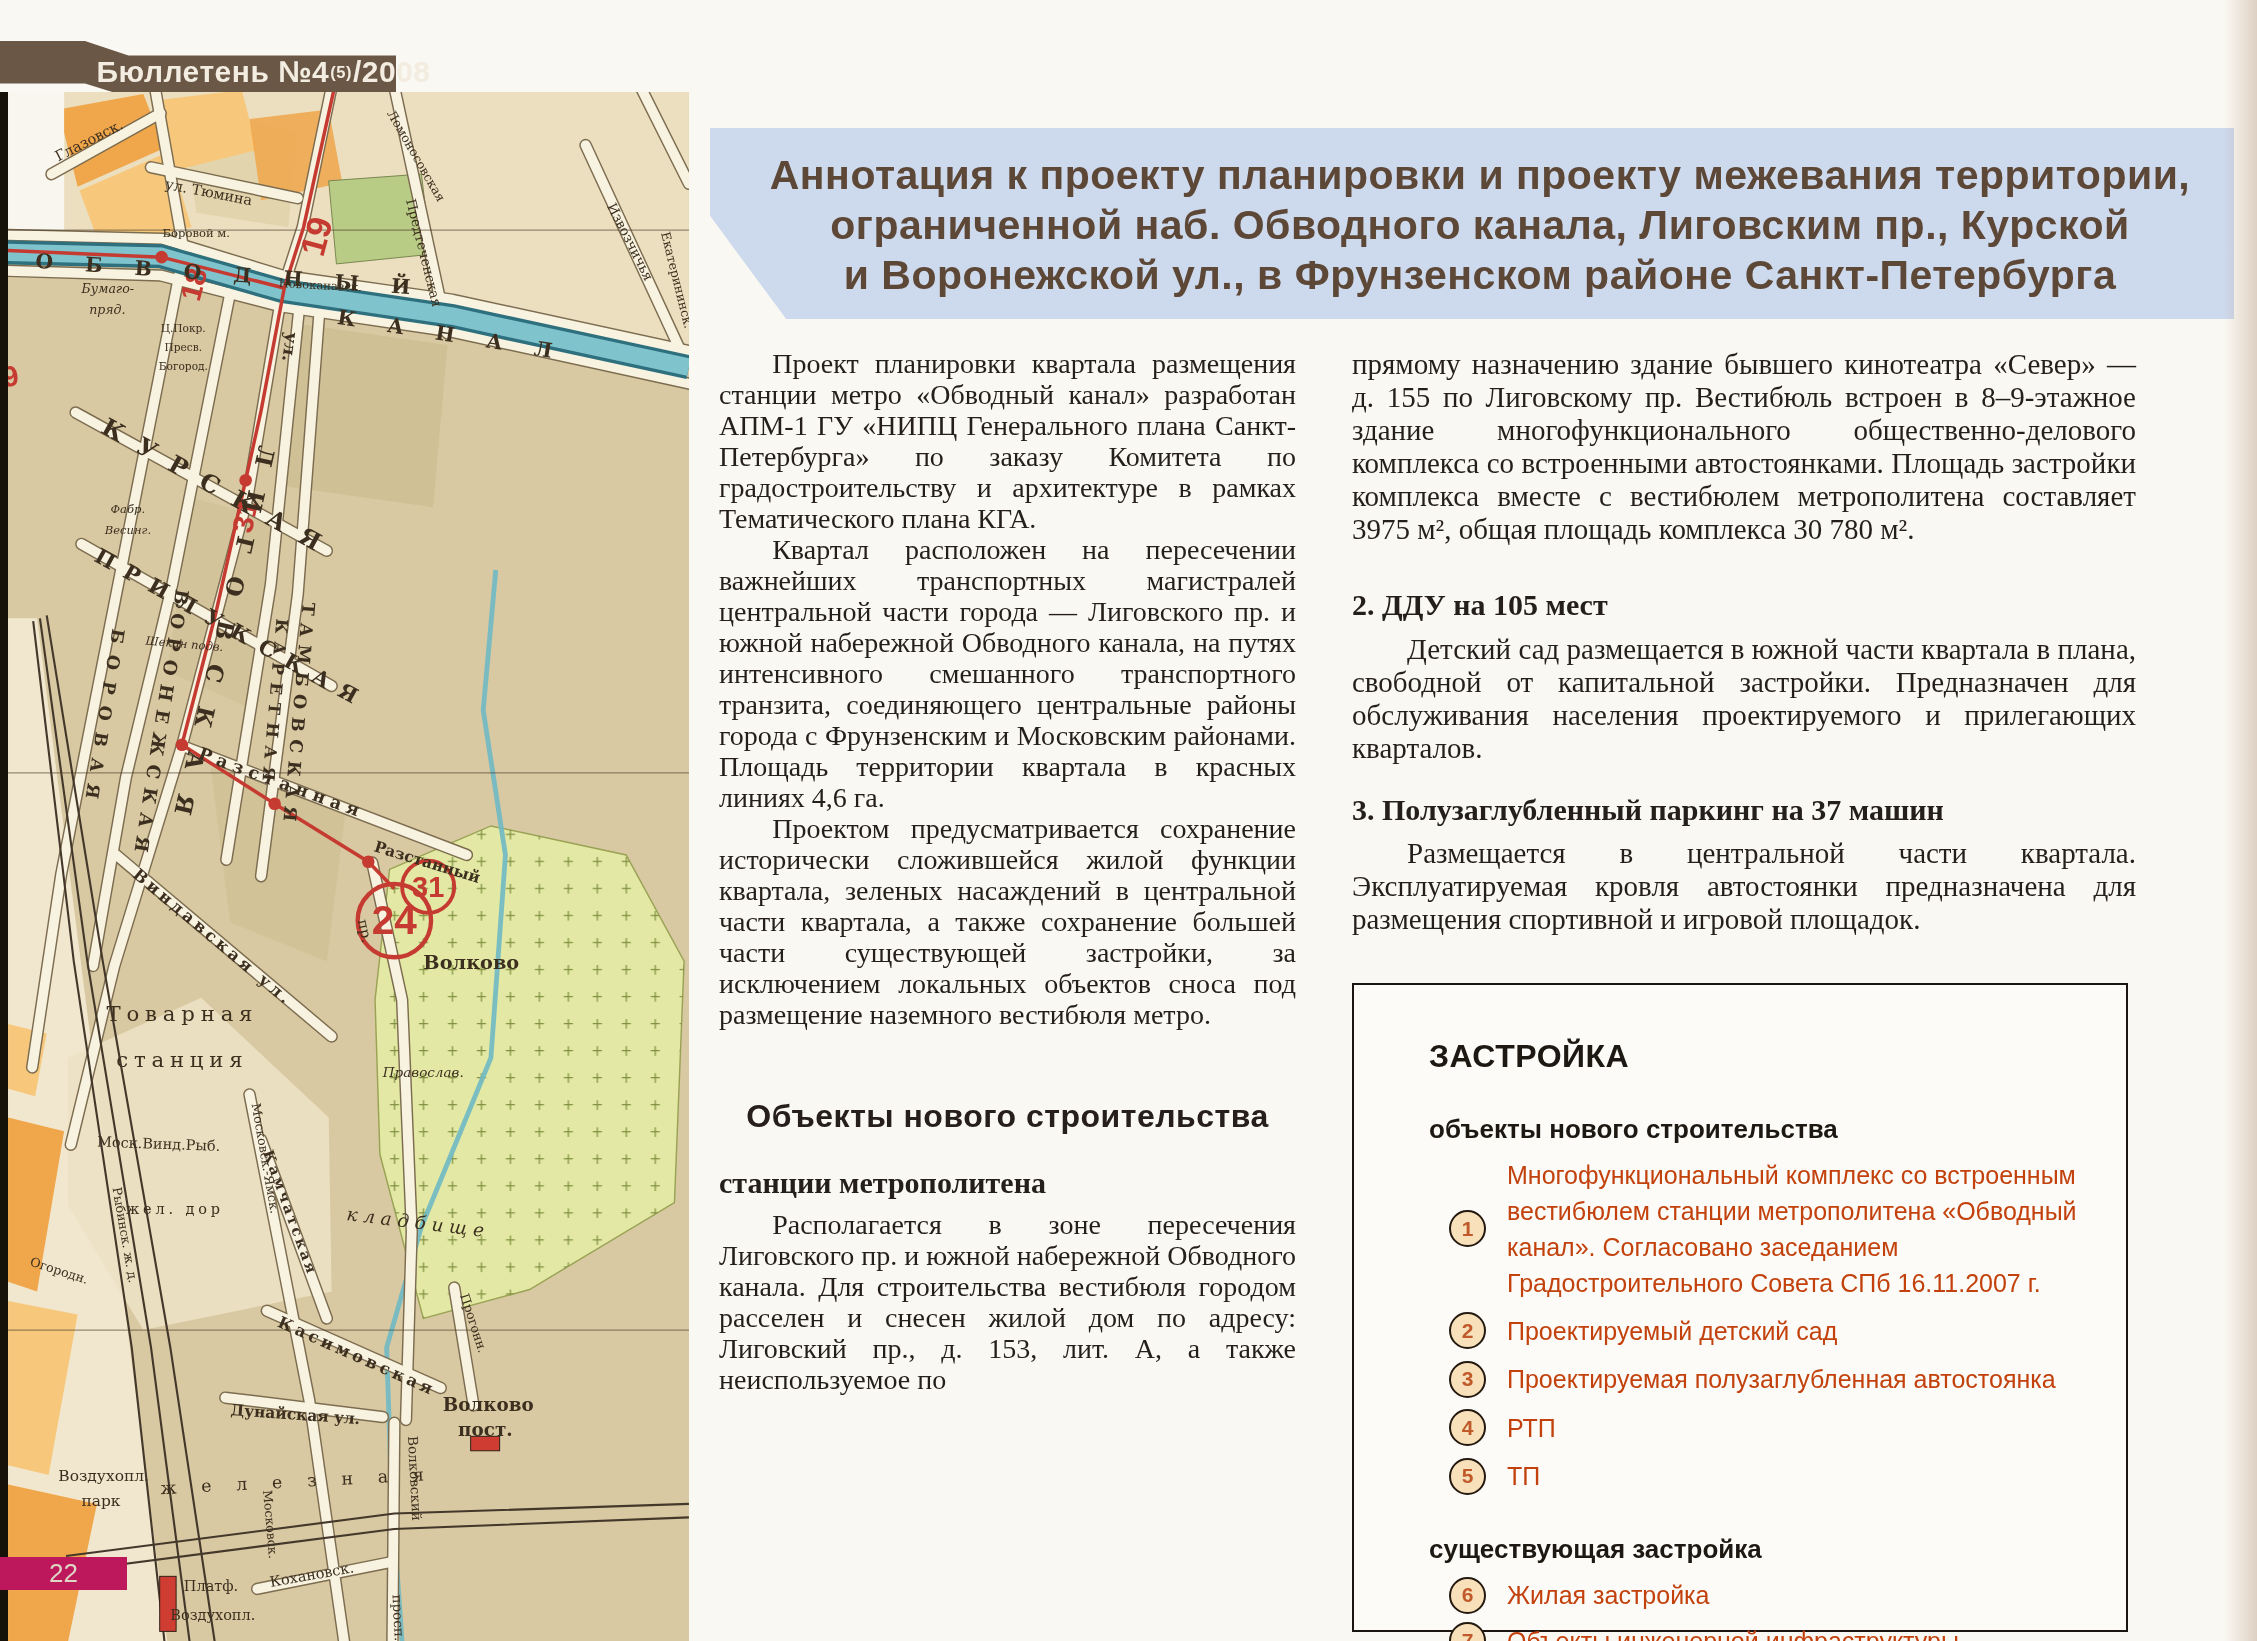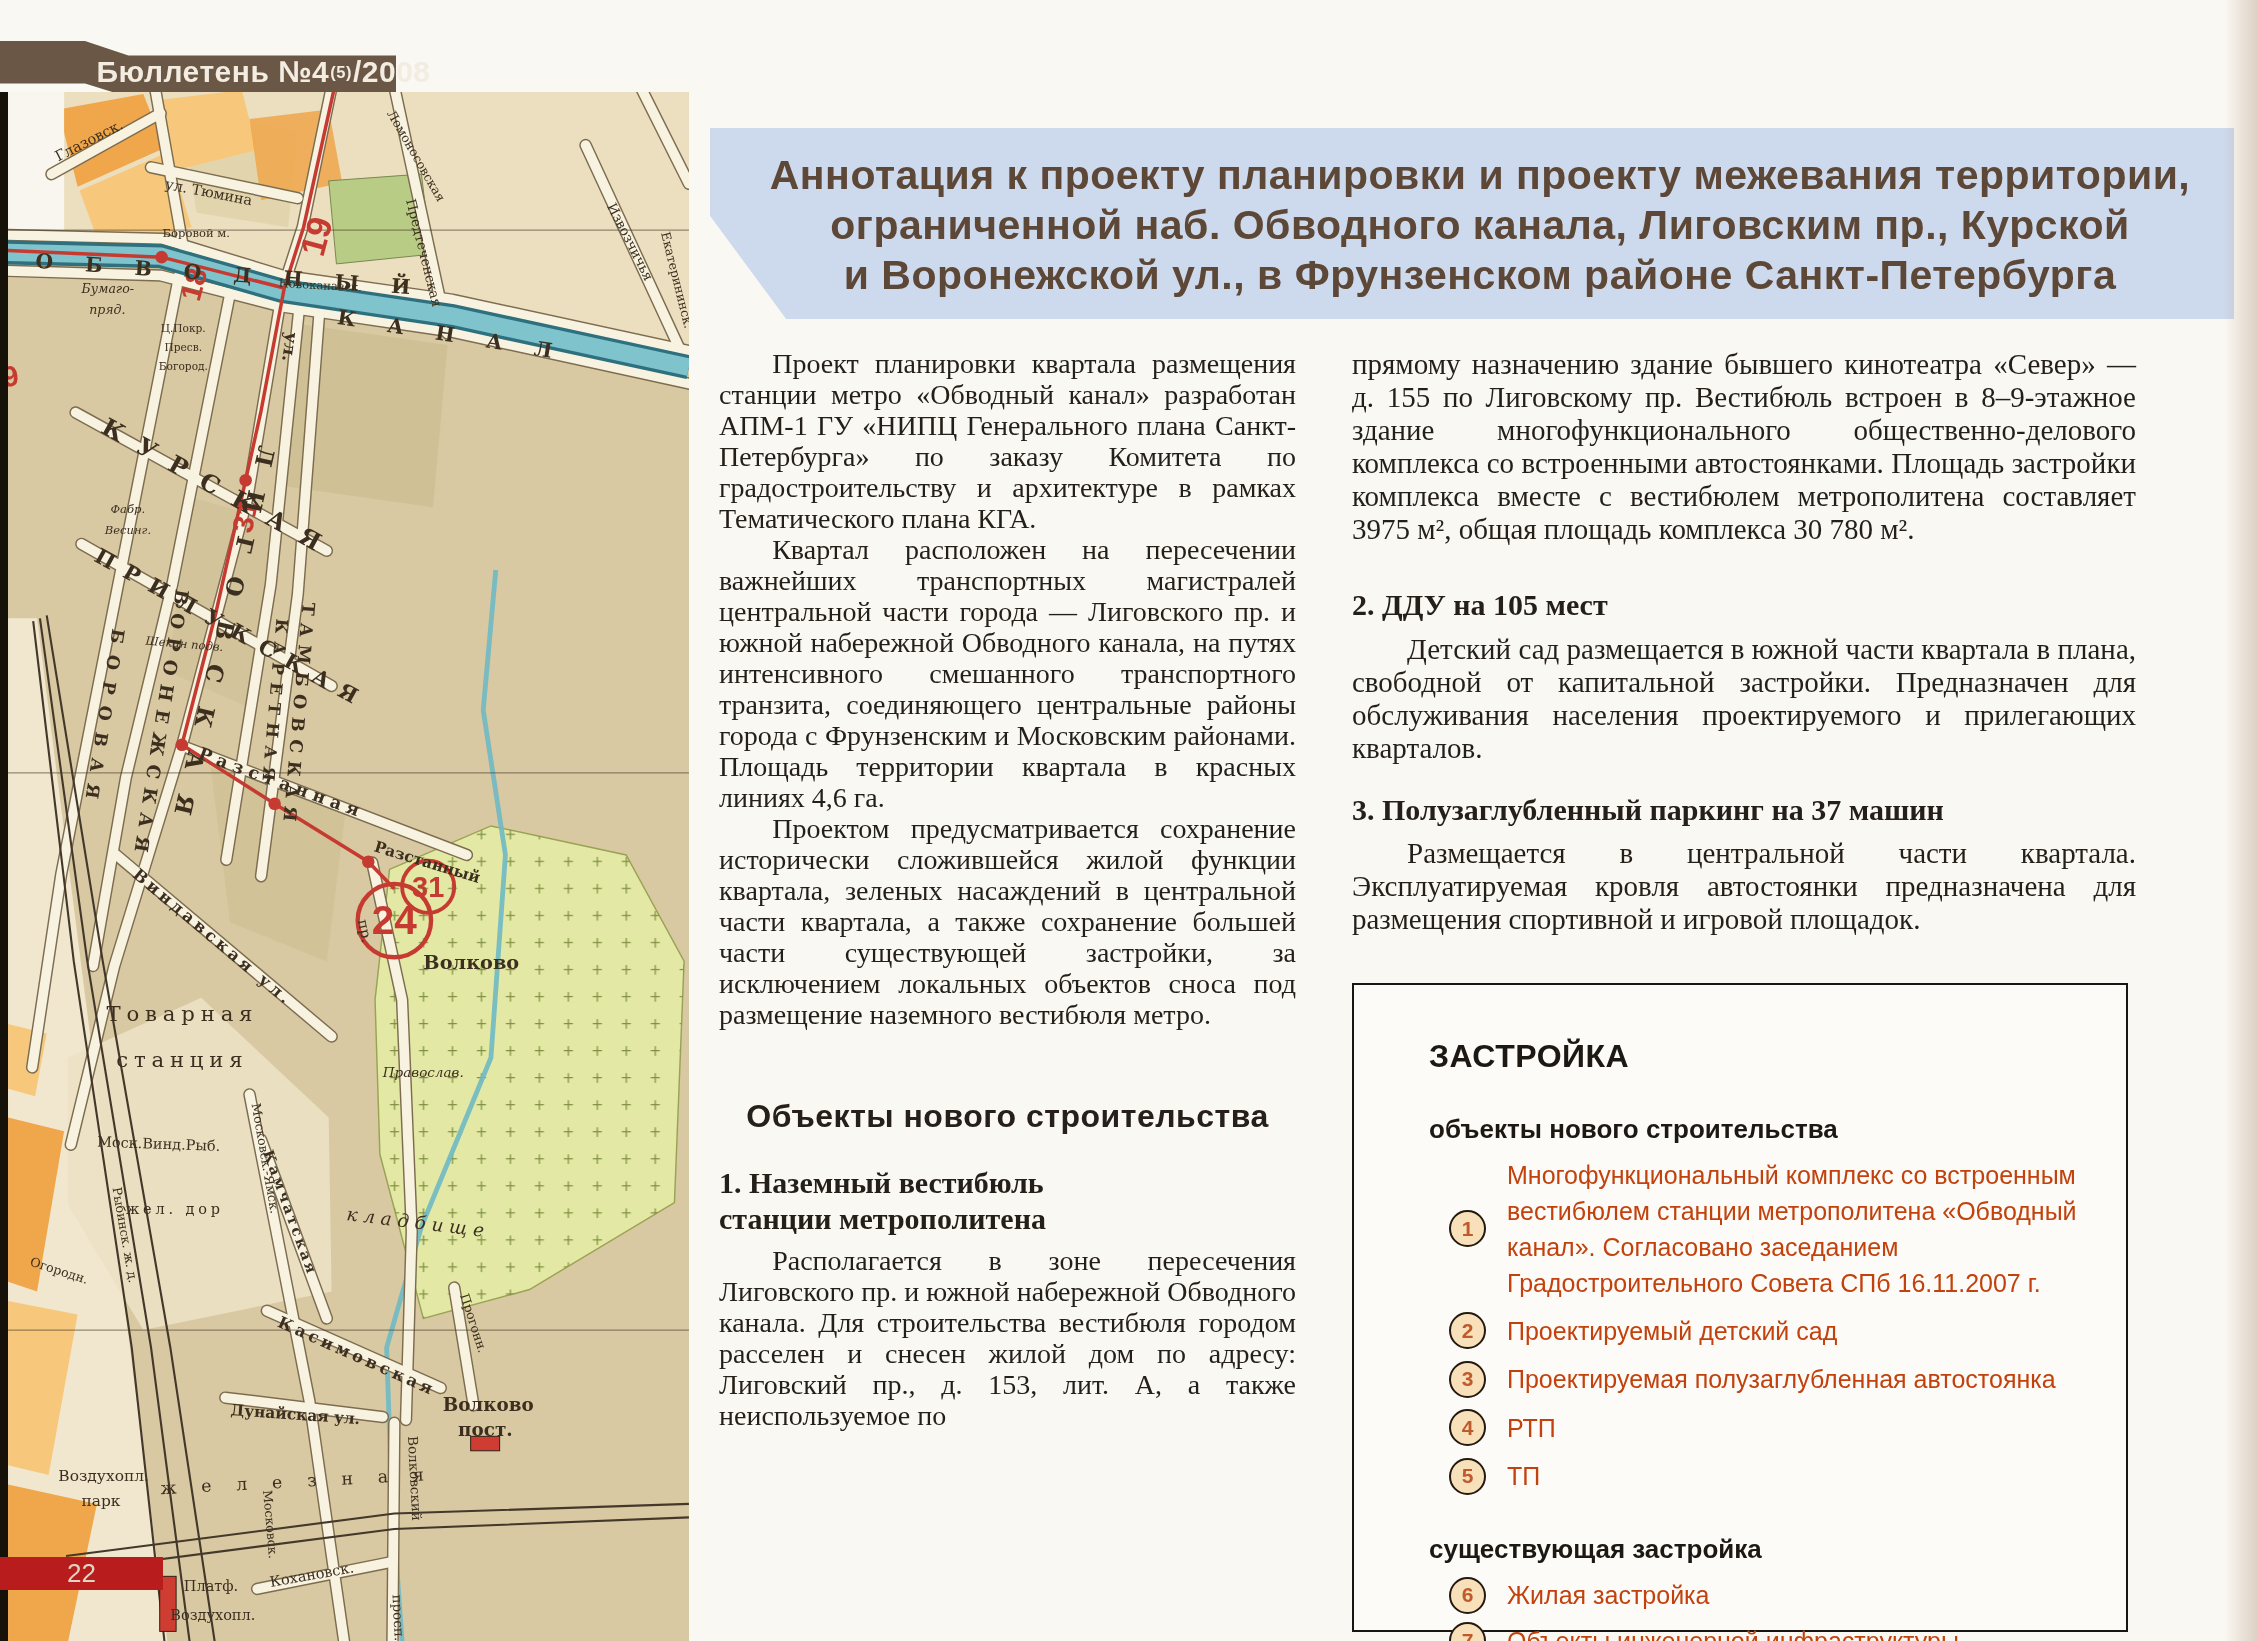--- a/index.html
+++ b/index.html
@@ -44,21 +44,21 @@
   .legend-item.compact{margin-bottom:8.7px;}
   .lg-circle{flex:0 0 auto;width:33px;height:33px;border:2.9px solid #241a10;border-radius:50%;
     background:#f7e0ba;display:flex;align-items:center;justify-content:center;
     font-size:21px;font-weight:bold;color:#c05a2a;margin-right:21px;}
   .lg-text{font-size:25px;line-height:36px;color:#c2410c;max-width:714px;}
 
   
   .edge-left{position:absolute;left:0;top:92px;width:7.7px;height:1550px;background:#171209;}
   .edge-right{position:absolute;right:0;top:0;width:33px;height:1641px;
     background:linear-gradient(to right,rgba(170,135,110,0),rgba(170,135,110,.35));}
-  .pagenum-bar{position:absolute;left:0;top:1557px;width:163px;height:33px;background:#b91c1c;
+  .pagenum-bar{position:absolute;left:0;top:1557px;width:127px;height:33px;background:#be185d;
     display:flex;align-items:center;justify-content:center;color:#ded5c4;font-size:26px;}
 
   
   .map-wrap{position:absolute;left:7.7px;top:92px;width:681px;height:1550px;background:#d8c9a2;}
   .map-wrap svg{display:block;}
   .st-case path, .st-case use{stroke:#7d6d50;stroke-width:13;fill:none;stroke-linecap:round;stroke-linejoin:round;}
   .st-fill path, .st-fill use{stroke:#f8f2e0;stroke-width:10;fill:none;stroke-linecap:round;stroke-linejoin:round;}
   text.ml{font-family:"DejaVu Serif",serif;fill:#3c2f1f;}
   text.red{fill:#c63b31;font-weight:bold;}
 </style>
@@ -84,21 +84,20 @@
     <div>ограниченной наб. Обводного канала, Лиговским пр., Курской</div>
     <div>и Воронежской ул., в Фрунзенском районе Санкт-Петербурга</div>
   </div>
 
   <div class="col" id="col1">
     <p>Проект планировки квартала размещения станции метро «Обводный канал» разработан АПМ-1 ГУ «НИПЦ Генерального плана Санкт-Петербурга» по заказу Комитета по градостроительству и архитектуре в рамках Тематического плана КГА.</p>
     <p>Квартал расположен на пересечении важнейших транспортных магистралей центральной части города — Лиговского пр. и южной набережной Обводного канала, на путях интенсивного смешанного транспортного транзита, соединяющего центральные районы города с Фрунзенским и Московским районами. Площадь территории квартала в красных линиях 4,6 га.</p>
     <p>Проектом предусматривается сохранение исторически сложившейся жилой функции квартала, зеленых насаждений в центральной части квартала, а также сохранение большей части существующей застройки, за исключением локальных объектов сноса под размещение наземного вестибюля метро.</p>
     <div class="subheading">Объекты нового строительства</div>
     <div class="num-heading">
-      <div>1. Наземный вестибюль</div>
       <div>станции метрополитена</div>
     </div>
     <p>Располагается в зоне пересечения Лиговского пр. и южной набережной Обводного канала. Для строительства вестибюля городом расселен и снесен жилой дом по адресу: Лиговский пр., д. 153, лит. А, а также неиспользуемое по</p>
   </div>
 
   <div class="col" id="col2">
     <p class="noindent">прямому назначению здание бывшего кинотеатра «Север» — д. 155 по Лиговскому пр. Вестибюль встроен в 8–9-этажное здание многофункционального общественно-делового комплекса со встроенными автостоянками. Площадь застройки комплекса вместе с вестибюлем метрополитена составляет 3975 м², общая площадь комплекса 30 780 м².</p>
     <div class="num-heading h2">2. ДДУ на 105 мест</div>
     <p>Детский сад размещается в южной части квартала в плана, свободной от капитальной застройки. Предназначен для обслуживания населения проектируемого и прилегающих кварталов.</p>
     <div class="num-heading h3">3. Полузаглубленный паркинг на 37 машин</div>

